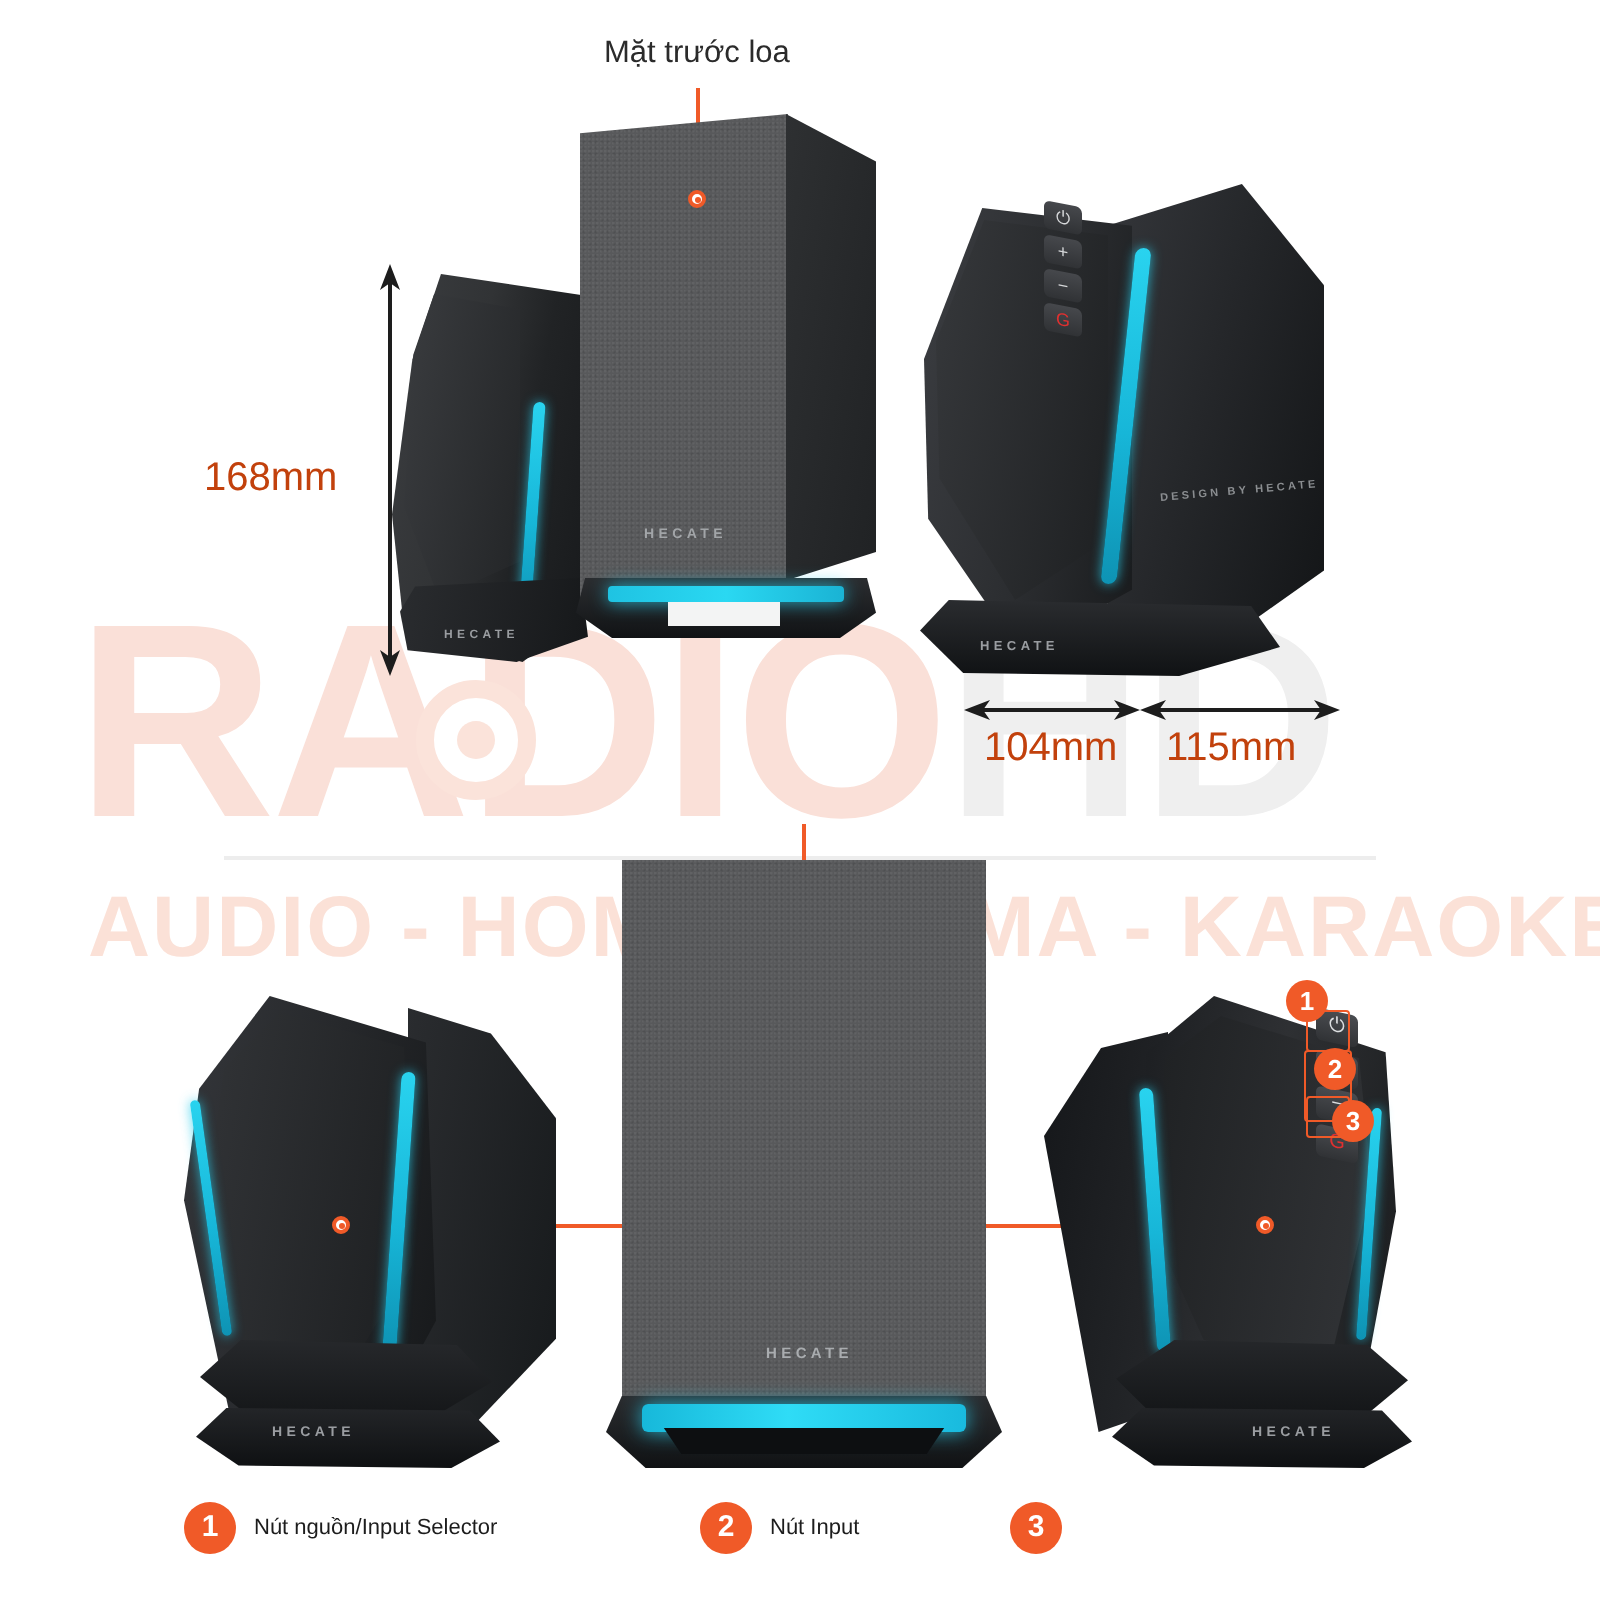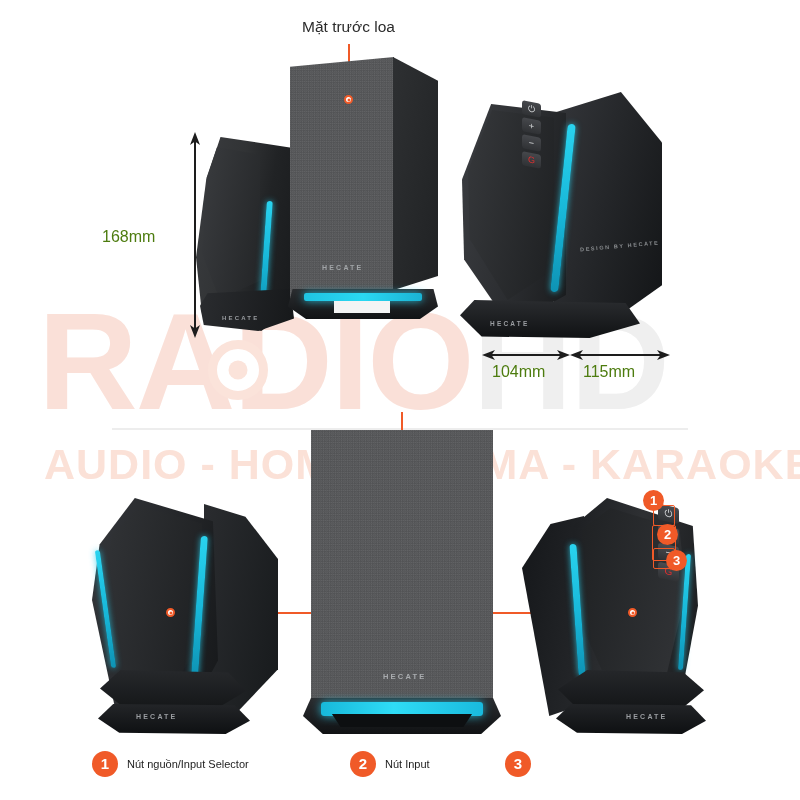--- a/index.html
+++ b/index.html
@@ -306,22 +306,22 @@
   .cl-text {
     position: absolute;
     font-size: 15.5px;
     color: #2b2b2b;
     white-space: nowrap;
   }
 
   
   .dim-text {
     position: absolute;
-    font-size: 16px;
-    color: #4d7c0f;
+    font-size: 20px;
+    color: #c2410c;
     white-space: nowrap;
   }
   .dim-axis { position: absolute; background: #1d1d1d; }
 
   
   .hl-box {
     position: absolute;
     border: 1.6px solid #f05a28;
     border-radius: 2px;
   }

